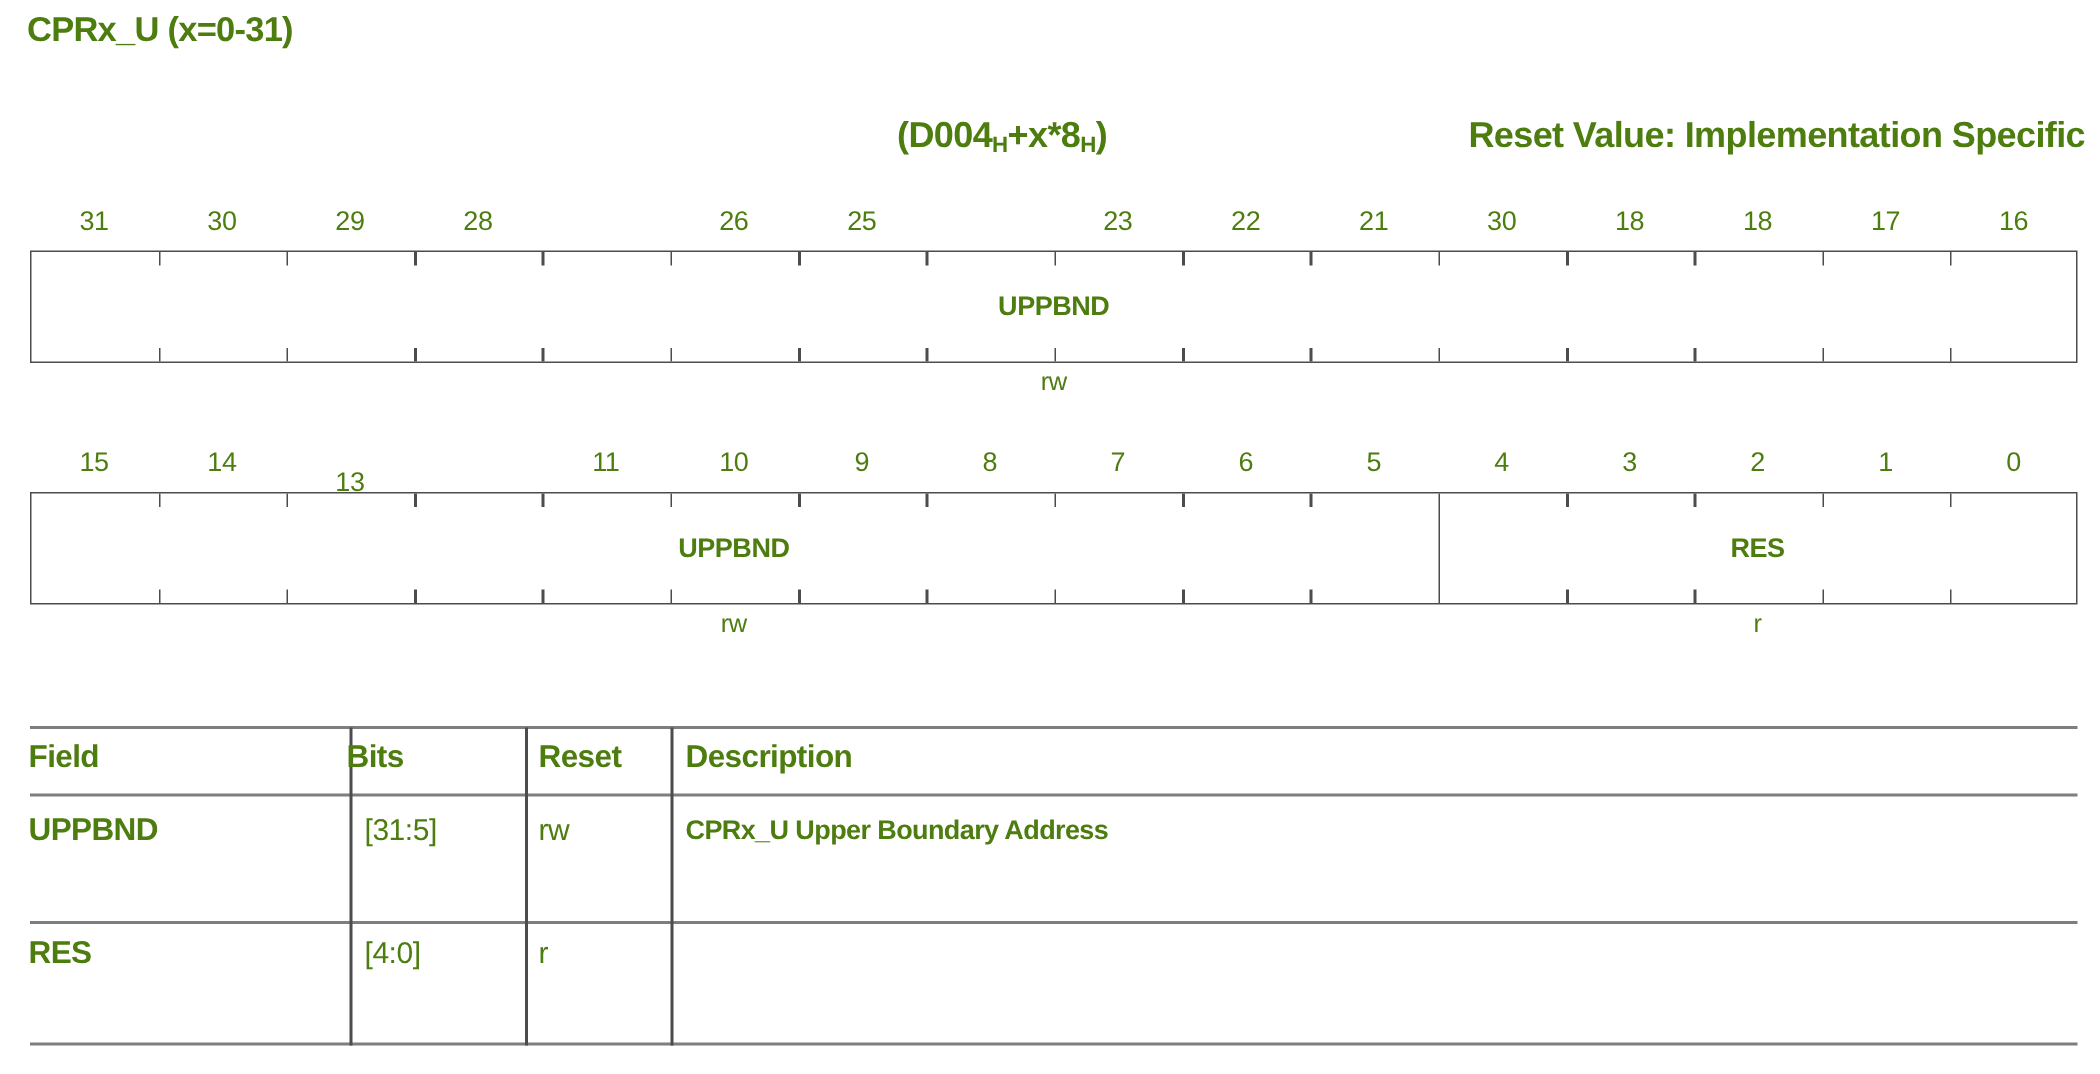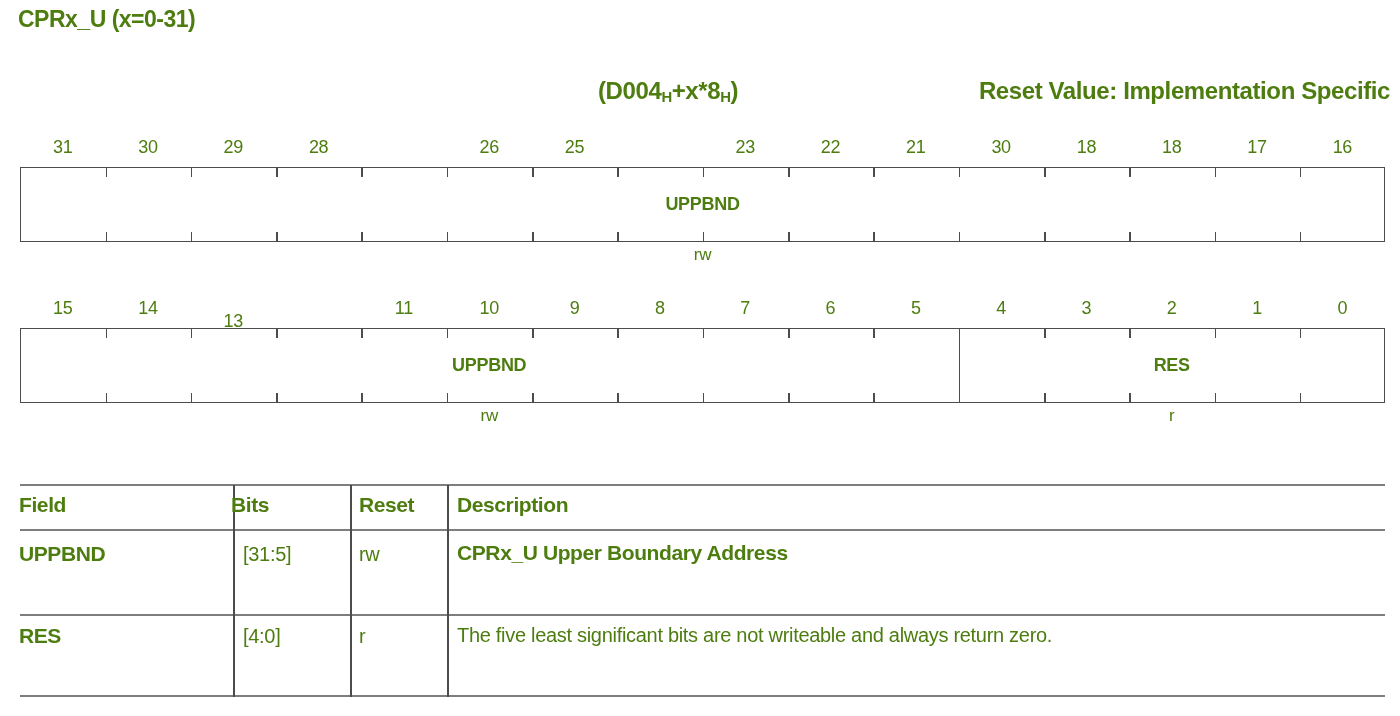--- a/index.html
+++ b/index.html
@@ -91,21 +91,21 @@
     background: #4c4c4c;
   }
   .tcell {
     position: absolute;
     white-space: nowrap;
     font-size: 20px;
     letter-spacing: -0.3px;
   }
   .tcell.hdr, .tcell.fieldname { font-size: 21px; font-weight: bold; letter-spacing: -0.4px; }
   .desc-block { position: absolute; line-height: 28px; letter-spacing: -0.3px; }
-  .desc-title { display: block; font-size: 21px; font-weight: bold; letter-spacing: -0.4px; }
+  .desc-title { display: block; font-size: 18px; font-weight: bold; letter-spacing: -0.4px; }
   .desc-body { display: block; font-size: 20px; }
 </style>
 </head>
 <body>
 
 <div class="page">
 
   <div class="title-line" style="left:18px; top:6px;">CPRx_U (x=0-31)</div>
 
   <div class="addr-line" style="left:598px; top:77px;">
@@ -240,17 +240,16 @@
     <div class="tcell" style="left:359px; top:543px;">rw</div>
     <div class="desc-block" style="left:457px; top:539px;">
       <span class="desc-title">CPRx_U Upper Boundary Address</span>
       <span class="desc-body"></span>
     </div>
 
     <div class="tcell fieldname" style="left:19px; top:624px;">RES</div>
     <div class="tcell" style="left:243px; top:625px;">[4:0]</div>
     <div class="tcell" style="left:359px; top:625px;">r</div>
     <div class="desc-block" style="left:457px; top:621px;">
-      <span class="desc-body">The five least significant bits are not writeable and always return zero.</span>
     </div>
   </div>
 
 </div>
 
 </body></html>

